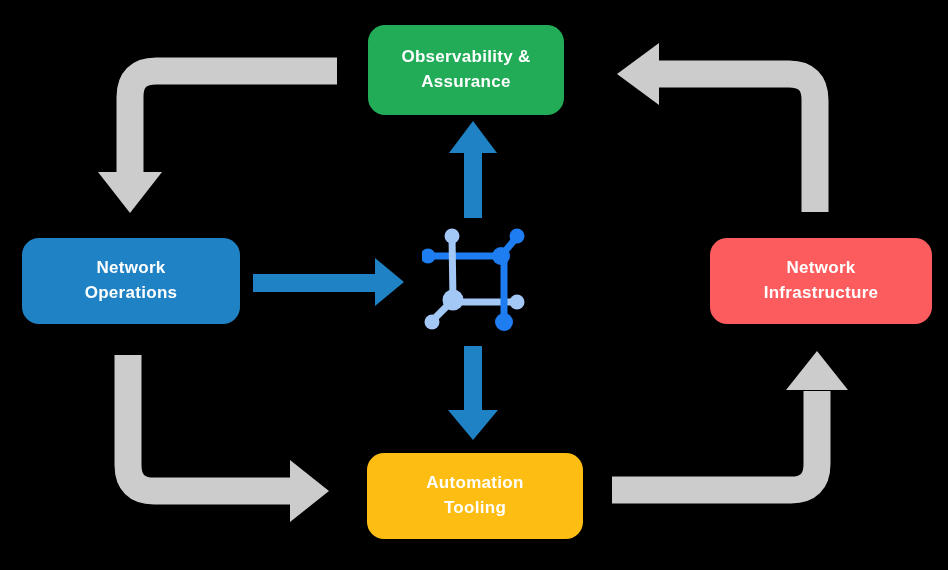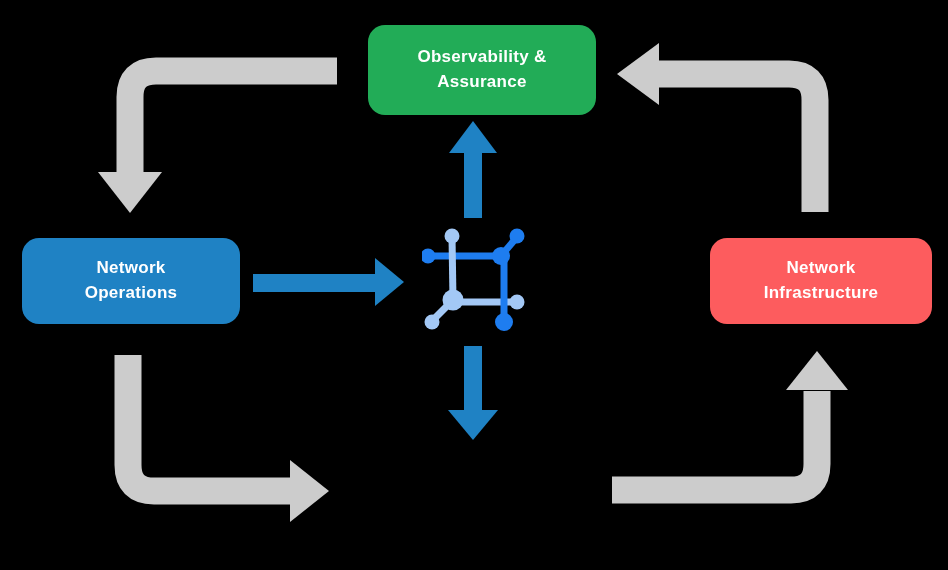--- a/index.html
+++ b/index.html
@@ -38,21 +38,21 @@
     align-items: center;
     justify-content: center;
     text-align: center;
     color: #ffffff;
     font-size: 17px;
     font-weight: 700;
     letter-spacing: 0.3px;
     line-height: 1.45;
     white-space: pre-line;
   }
-  .node-observability { left: 368px; top: 25px;  width: 228px; height: 90px; }
+  .node-observability { left: 368px; top: 25px;  width: 196px; height: 90px; }
   .node-operations    { left: 22px;  top: 238px; width: 218px; height: 86px; }
   .node-infrastructure{ left: 710px; top: 238px; width: 222px; height: 86px; }
   .node-automation    { left: 367px; top: 453px; width: 216px; height: 86px; }
   .center-icon {
     position: absolute;
     left: 422px;
     top: 226px;
     width: 105px;
     height: 105px;
   }
@@ -132,14 +132,18 @@
   <div class="node node-operations" style="background: rgb(31, 130, 196);">
     <span>Network
 Operations</span>
   </div>
 
   <div class="node node-infrastructure" style="background: rgb(253, 92, 94);">
     <span>Network
 Infrastructure</span>
   </div>
 
+  <div class="node node-automation" style="background: rgb(253, 189, 19);">
+    <span>Automation
+Tooling</span>
+  </div>
 
 </div>
 
 </body></html>

